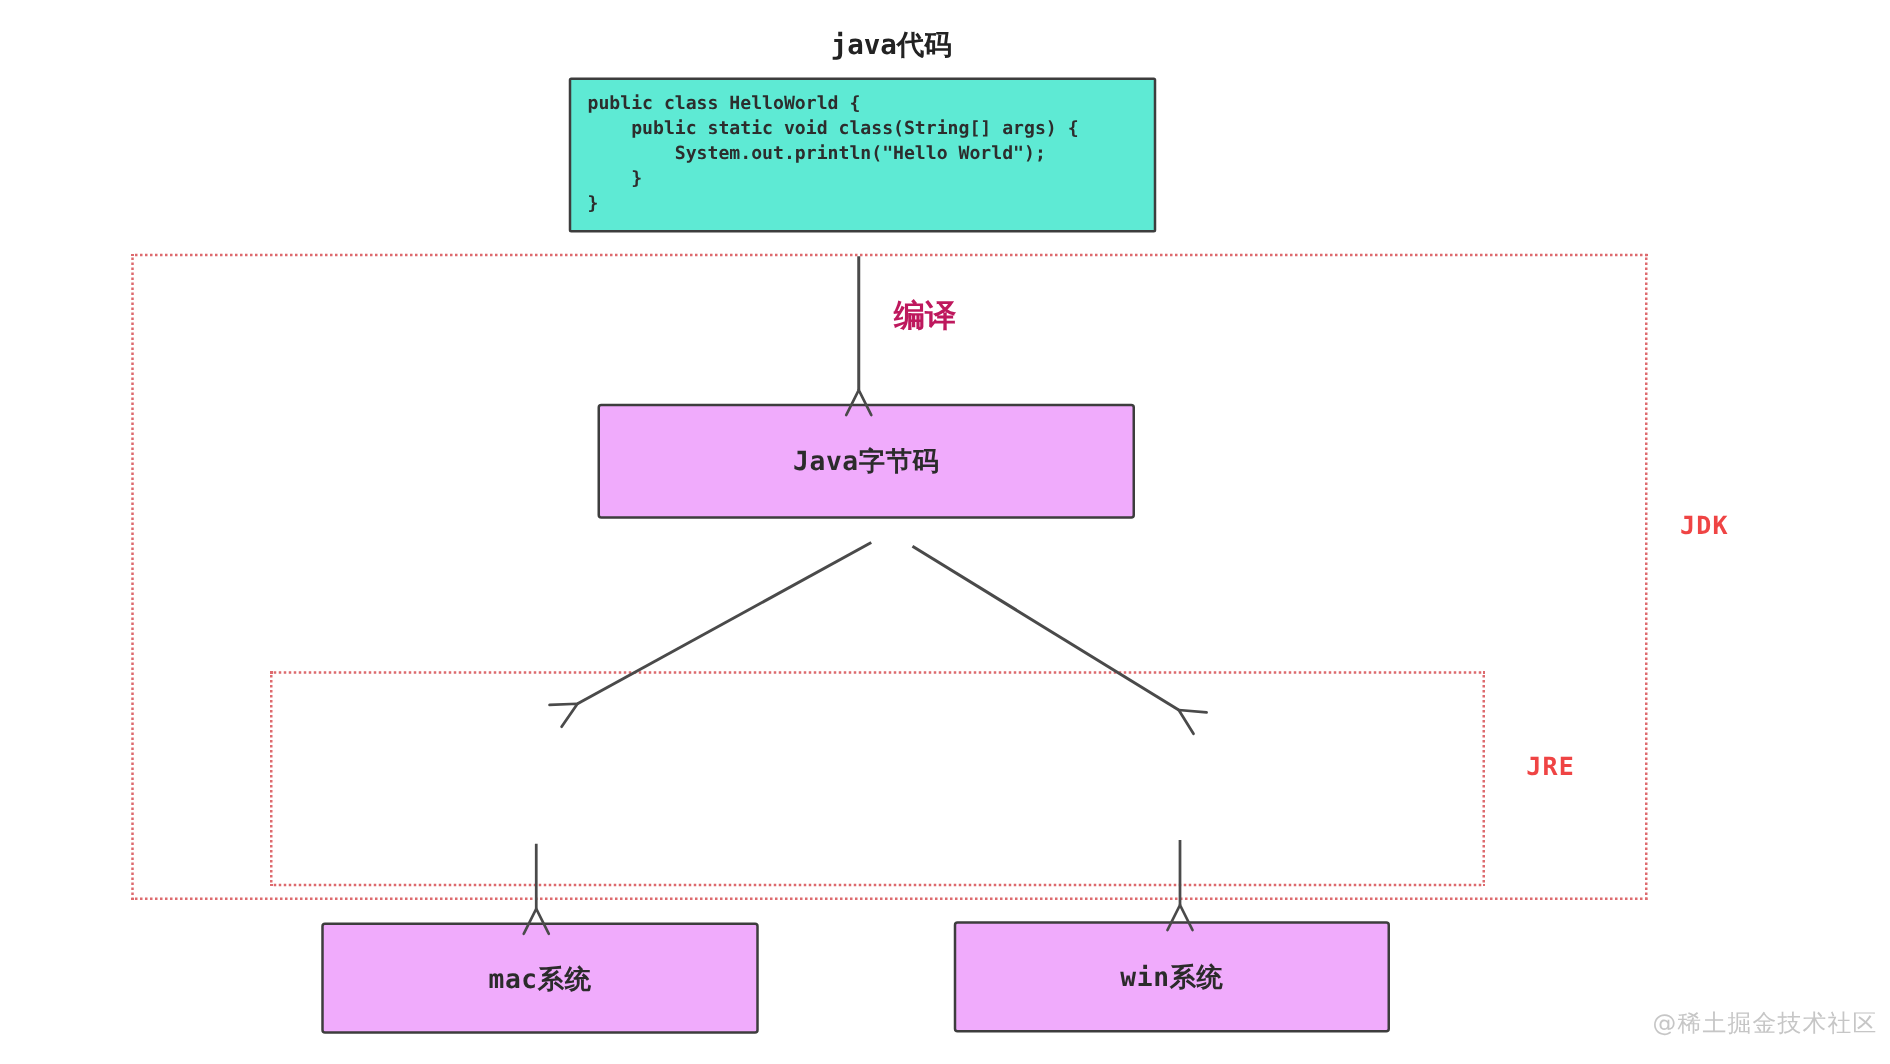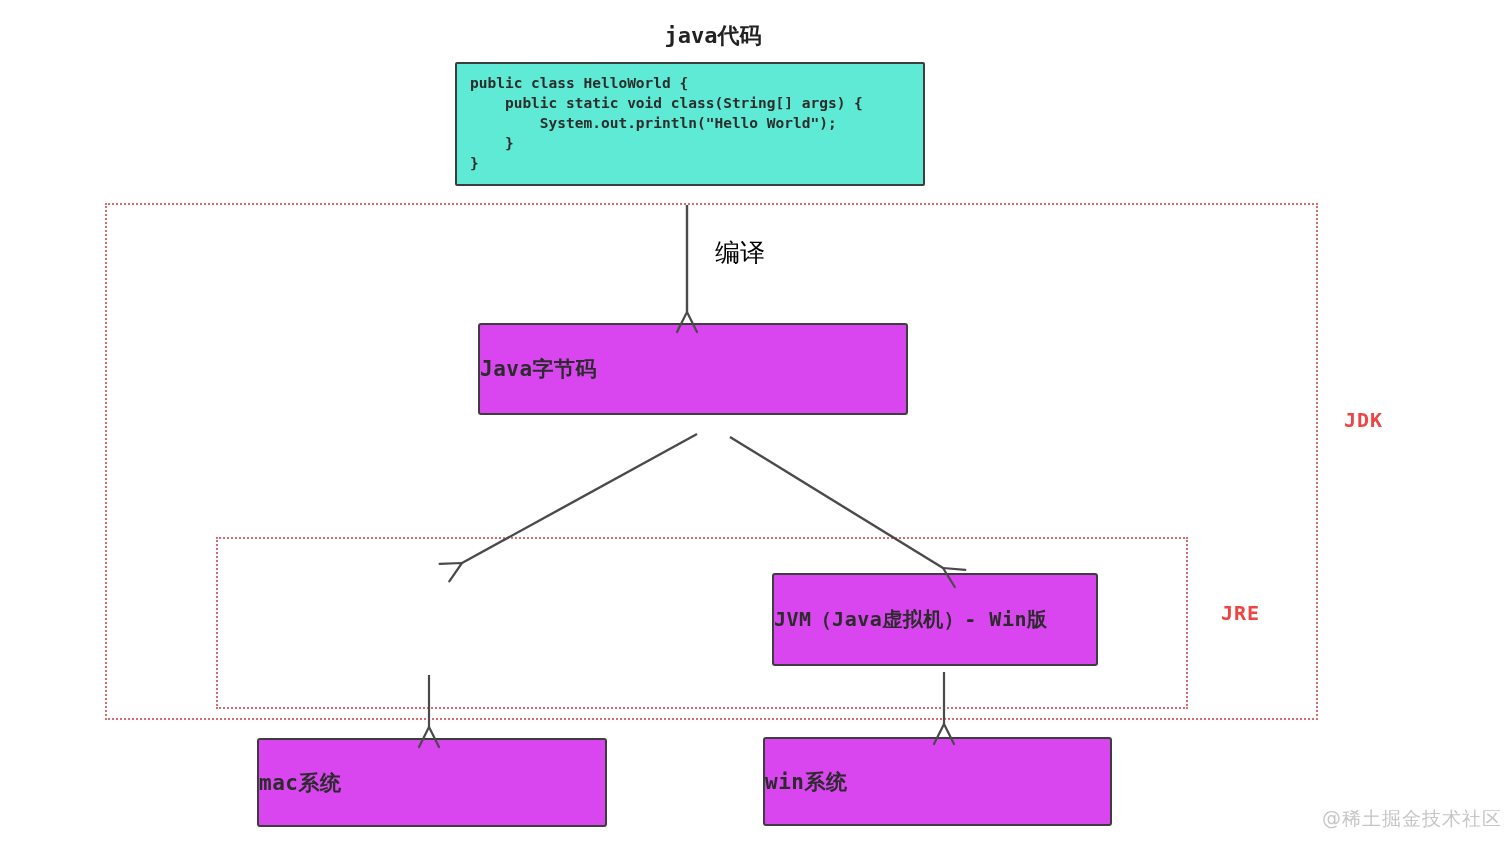--- a/index.html
+++ b/index.html
@@ -19,23 +19,24 @@
     position: absolute;
     left: 0; top: 0;
     width: 1512px; height: 851px;
     pointer-events: none;
     z-index: 3;
   }
   .box {
     position: absolute;
     border: 2.5px solid #3d3d3d;
     border-radius: 3px;
-    background: #d946ef;
+    background: #f0abfc;
     display: flex;
     align-items: center;
+    justify-content: center;
     z-index: 2;
   }
   .box-label {
     font-size: 21px;
     font-weight: 600;
     letter-spacing: 0.5px;
     color: #2b2b2b;
     white-space: nowrap;
   }
   .dotted-box {
@@ -67,22 +68,22 @@
     font-family: "DejaVu Sans Mono", monospace;
     font-size: 14.5px;
     line-height: 20px;
     font-weight: 600;
     white-space: pre;
     color: #2d2d2d;
   }
   .flow-label {
     position: absolute;
     font-size: 25px;
-    font-weight: 400;
-    color: #000000;
+    font-weight: 700;
+    color: #be185d;
     z-index: 2;
     white-space: nowrap;
   }
   .zone-label {
     position: absolute;
     font-size: 20px;
     font-weight: 700;
     color: #ef4444;
     letter-spacing: 1px;
     z-index: 2;
@@ -128,23 +129,20 @@
 
   <div class="dotted-box" id="jre-zone"></div>
   <div class="zone-label" style="left:1221px; top:601px;">JRE</div>
 
   <div class="flow-label" style="left:715px; top:236px;">编译</div>
 
   <div class="box" id="bytecode-box">
     <span class="box-label">Java字节码</span>
   </div>
 
-  <div class="box" id="jvm-win-box">
-    <span class="box-label">JVM（Java虚拟机）- Win版</span>
-  </div>
 
   <div class="box" id="mac-os-box">
     <span class="box-label">mac系统</span>
   </div>
   <div class="box" id="win-os-box">
     <span class="box-label">win系统</span>
   </div>
 
   <svg class="arrow-layer" viewBox="0 0 1512 851" xmlns="http://www.w3.org/2000/svg">
     <defs>

